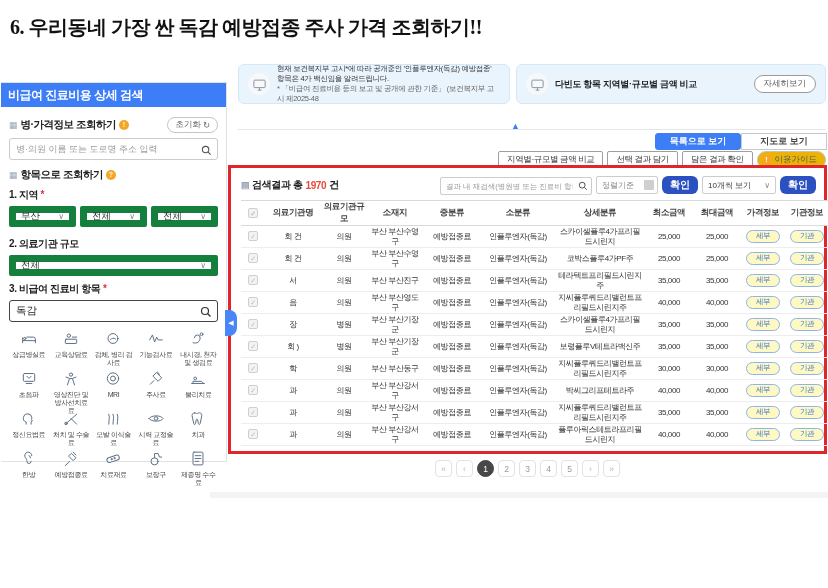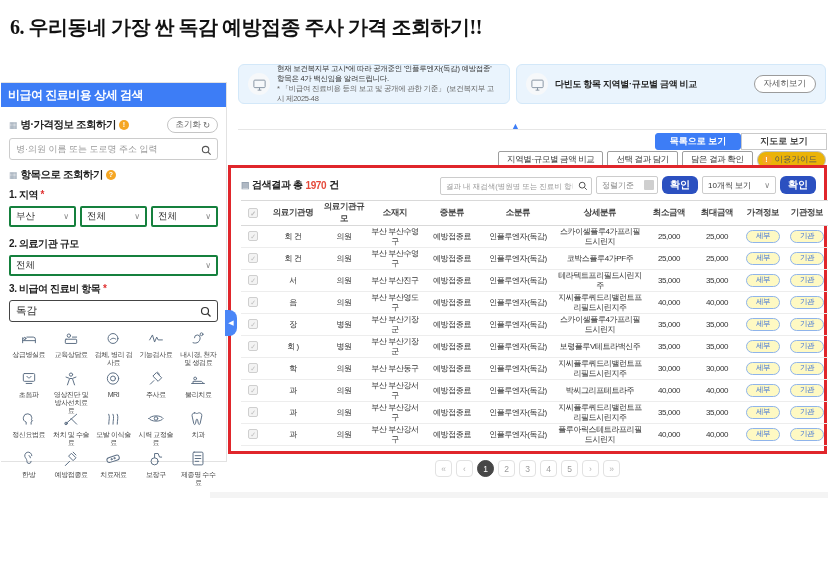--- a/index.html
+++ b/index.html
@@ -25,21 +25,21 @@
     border-radius:9px; padding:1px 7px; background:#fff; display:flex; align-items:center; gap:2px; }
   .search-box { position:relative; margin-bottom:8px; }
   .search-box input { width:100%; height:22px; border:1px solid #ccc; border-radius:3px;
     font-size:9px; padding:0 22px 0 6px; color:#333; }
   .search-box input::placeholder { color:#9b9b9b; }
   .search-box.strong input { border:1.5px solid #444; font-size:10.5px; color:#222; }
   .mag { position:absolute; right:6px; top:4px; }
   .fld-label { font-size:10px; font-weight:bold; color:#222; margin:6px 0 4px; letter-spacing:-0.4px; }
   .req { color:#e03131; }
   .sel-row { display:flex; gap:4px; }
-  .sel { flex:1; height:21px; border:2px solid #15803d; border-radius:2px; background:#fff;
+  .sel { flex:1; height:21px; border:7px solid #15803d; border-radius:2px; background:#fff;
     font-size:9.5px; color:#333; display:flex; align-items:center; justify-content:space-between;
     padding:0 5px; margin-bottom:4px; }
   .sel .chev { color:#888; font-size:8px; }
   .cat-grid { display:grid; grid-template-columns:repeat(5,1fr); gap:3px; margin-top:8px; }
   .cat-tile { height:37px; display:flex; flex-direction:column; align-items:center; justify-content:flex-start;
     cursor:pointer; }
   .cat-tile .lbl { font-size:7px; color:#444; text-align:center; line-height:1.15; letter-spacing:-0.4px; }
   .collapse-tab { position:absolute; left:225px; top:310px; width:12px; height:26px; background:#4a86f7;
     border-radius:0 8px 8px 0; color:#fff; font-size:7px; display:flex; align-items:center;
     justify-content:center; z-index:5; }

